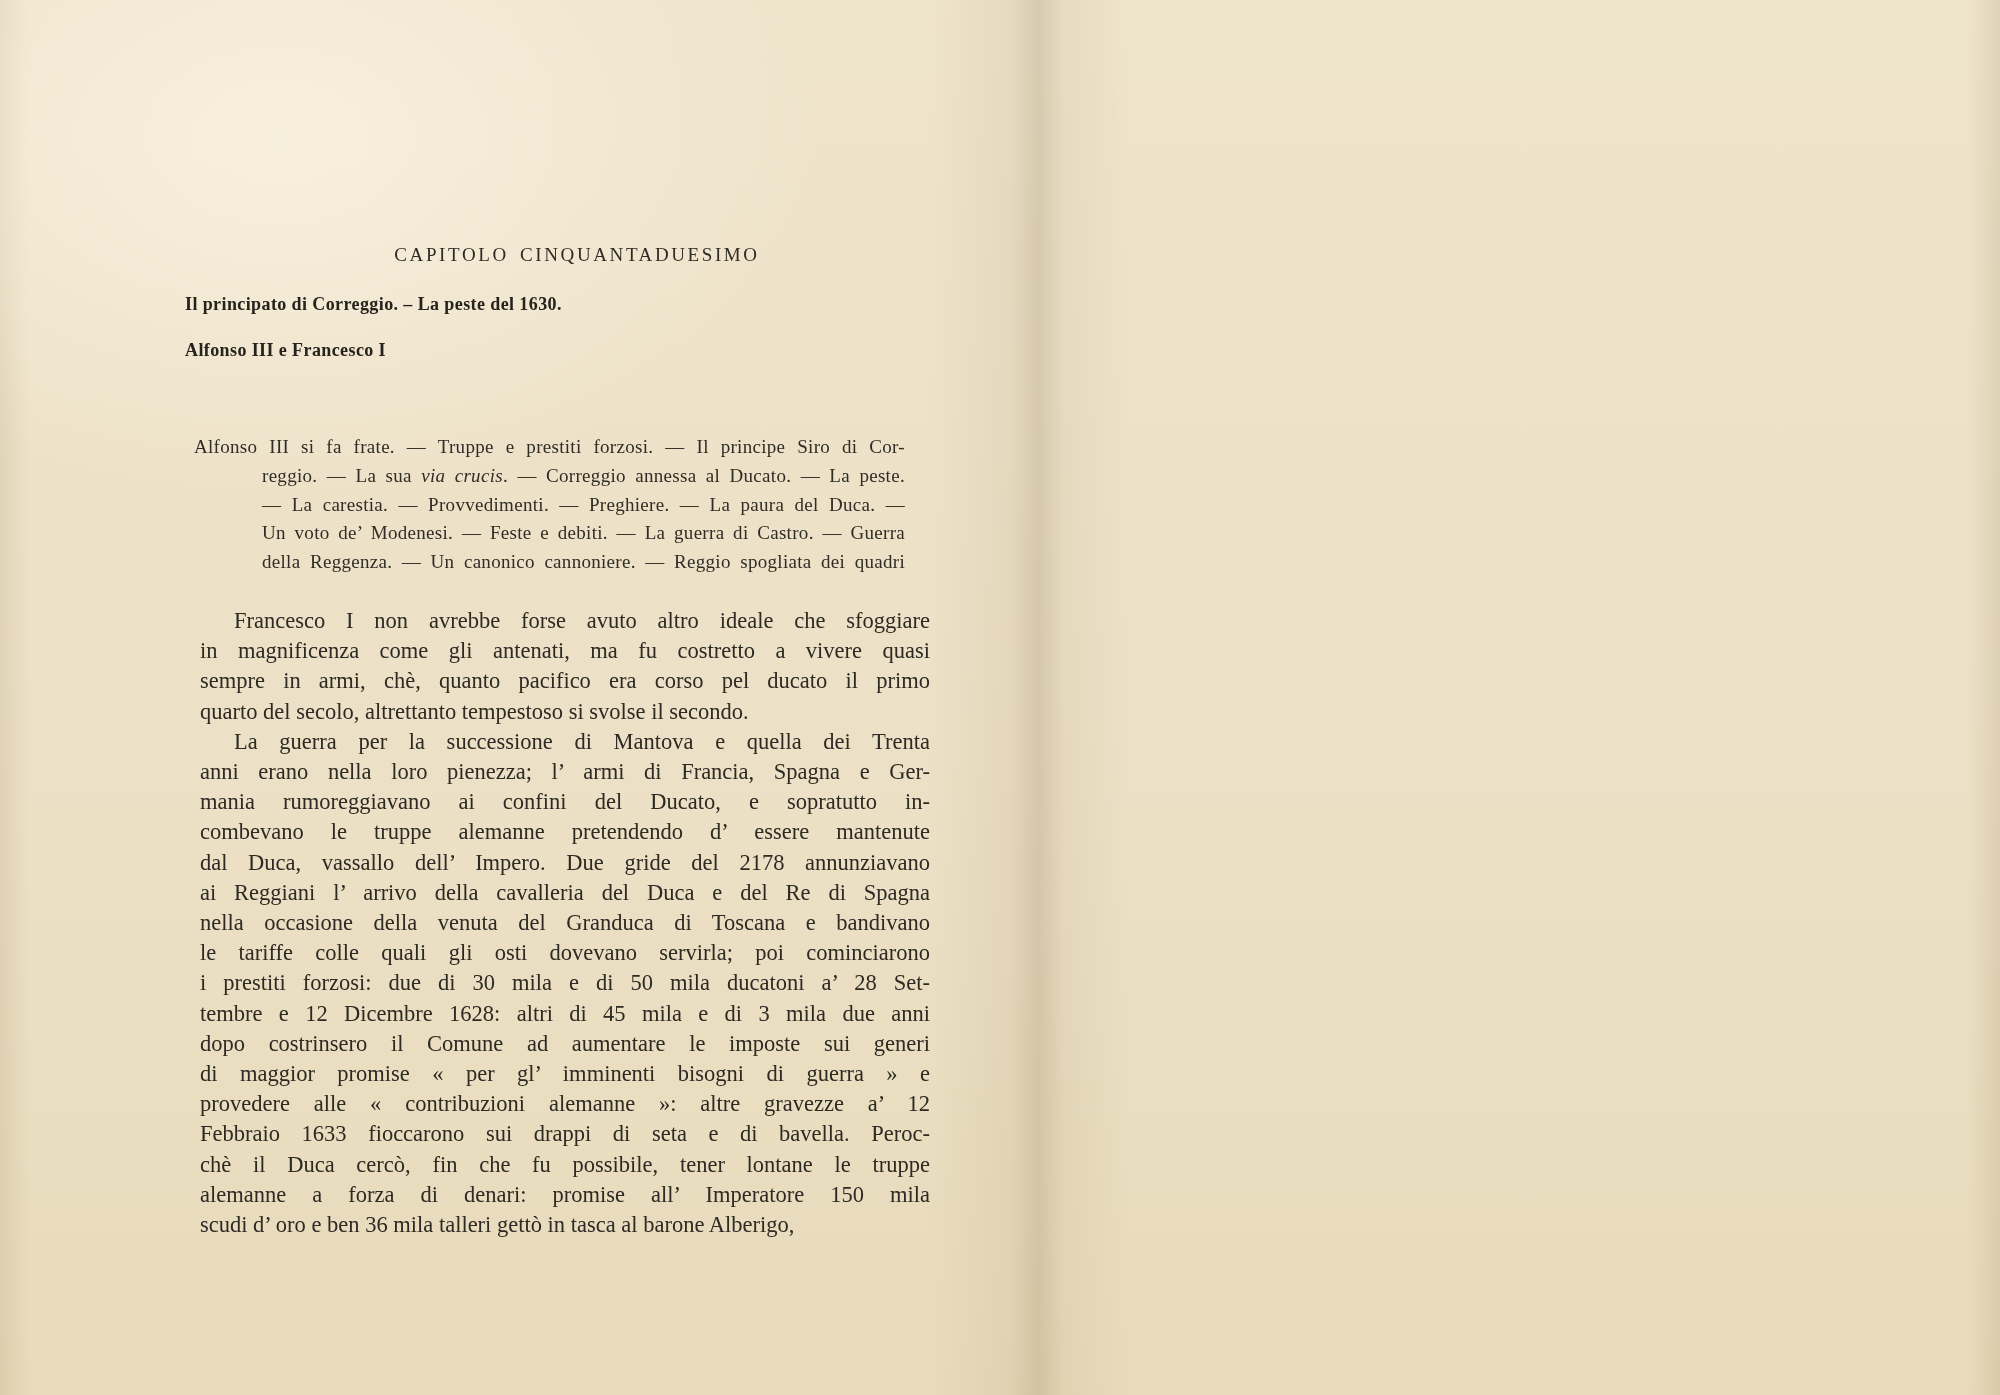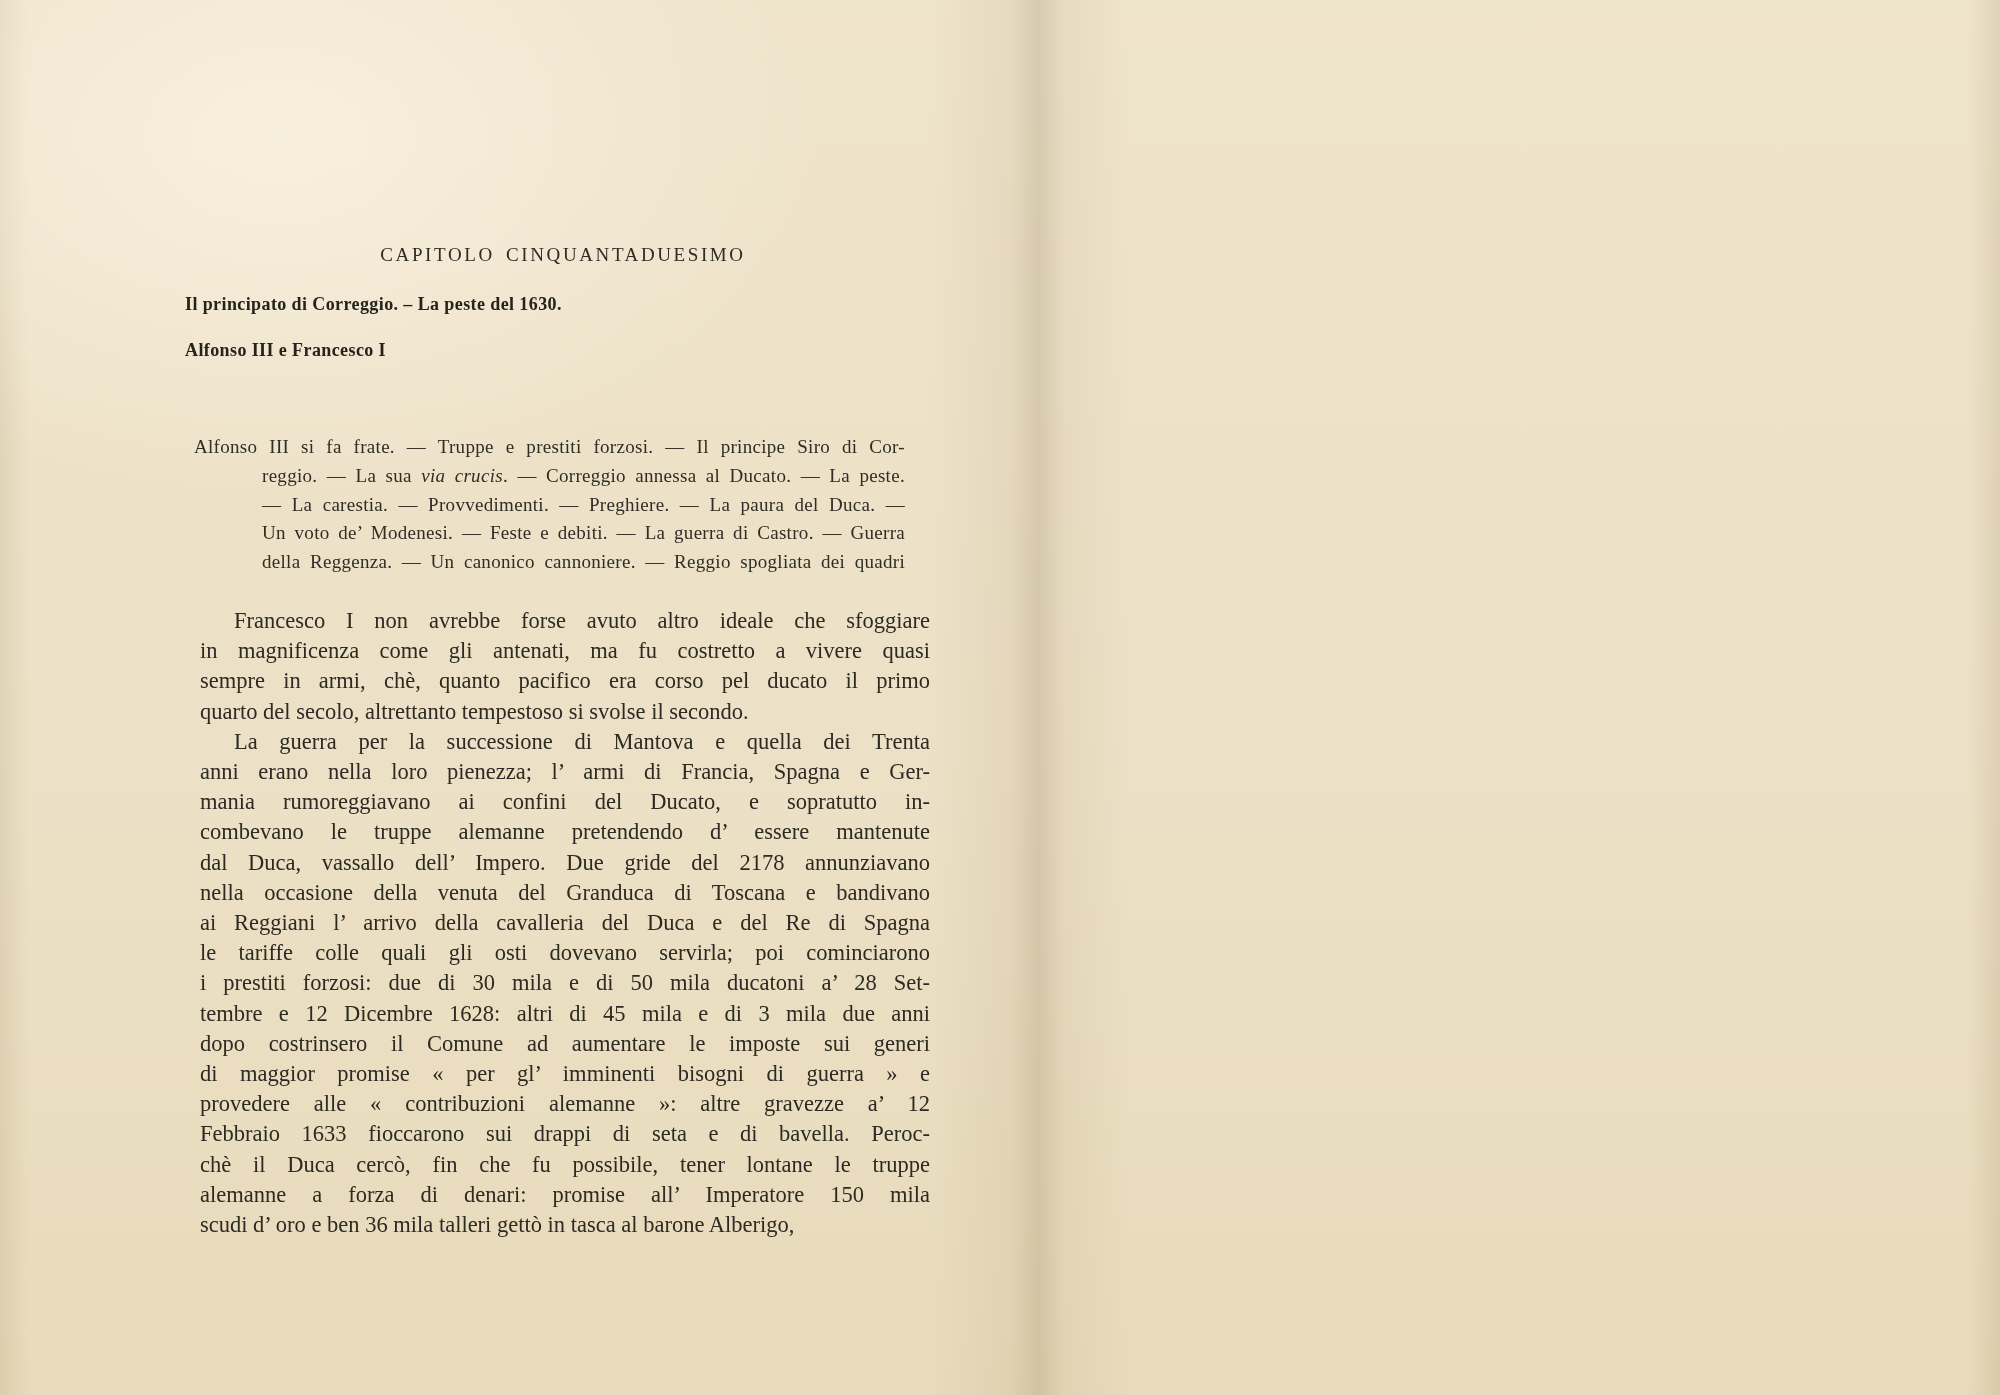--- a/index.html
+++ b/index.html
@@ -12,21 +12,21 @@
       linear-gradient(270deg, rgba(110,85,40,.12) 0%, rgba(110,85,40,0) 1.6%),
       linear-gradient(90deg, rgba(110,82,38,0) 46.5%, rgba(110,82,38,.07) 50.6%, rgba(92,68,28,.16) 51.9%, rgba(110,82,38,.06) 53.2%, rgba(110,82,38,0) 56.5%),
       linear-gradient(180deg, #efe4cc 0%, #ece0c6 55%, #e8dbbb 100%);
   }
   .page{position:absolute;top:0;height:100%;}
   .page.left{left:0;width:1000px;}
   .page.right{left:1000px;width:1000px;}
 
   
   .chapter-heading{
-    position:absolute;left:198px;top:244px;width:730px;text-align:center;
+    position:absolute;left:212px;top:244px;width:730px;text-align:center;
     font-size:19px;letter-spacing:2.6px;word-spacing:4px;color:#2f2c25;
   }
   .chapter-title{
     position:absolute;left:185px;top:281px;width:760px;text-align:left;
     font-weight:bold;font-size:18px;line-height:46px;letter-spacing:.4px;color:#26231d;
   }
   .chapter-summary{
     position:absolute;left:178px;top:433px;width:727px;
     font-size:19px;line-height:28.8px;letter-spacing:.3px;color:#302d26;
   }
@@ -66,22 +66,22 @@
           <div class="line indent">in magnificenza come gli antenati, ma fu costretto a vivere quasi</div>
           <div class="line indent">sempre in armi, chè, quanto pacifico era corso pel ducato il primo</div>
           <div class="line last indent">quarto del secolo, altrettanto tempestoso si svolse il secondo.</div>
         </div>
         <div class="para">
           <div class="line first indent">La guerra per la successione di Mantova e quella dei Trenta</div>
           <div class="line indent">anni erano nella loro pienezza; l’ armi di Francia, Spagna e Ger-</div>
           <div class="line indent">mania rumoreggiavano ai confini del Ducato, e sopratutto in-</div>
           <div class="line indent">combevano le truppe alemanne pretendendo d’ essere mantenute</div>
           <div class="line indent">dal Duca, vassallo dell’ Impero. Due gride del 2178 annunziavano</div>
+          <div class="line indent">ai Reggiani l’ arrivo della cavalleria del Duca e del Re di Spagna</div>
           <div class="line indent">nella occasione della venuta del Granduca di Toscana e bandivano</div>
-          <div class="line indent">ai Reggiani l’ arrivo della cavalleria del Duca e del Re di Spagna</div>
           <div class="line indent">le tariffe colle quali gli osti dovevano servirla; poi cominciarono</div>
           <div class="line indent">i prestiti forzosi: due di 30 mila e di 50 mila ducatoni a’ 28 Set-</div>
           <div class="line indent">tembre e 12 Dicembre 1628: altri di 45 mila e di 3 mila due anni</div>
           <div class="line indent">dopo costrinsero il Comune ad aumentare le imposte sui generi</div>
           <div class="line indent">di maggior promise « per gl’ imminenti bisogni di guerra » e</div>
           <div class="line indent">provedere alle « contribuzioni alemanne »: altre gravezze a’ 12</div>
           <div class="line indent">Febbraio 1633 fioccarono sui drappi di seta e di bavella. Peroc-</div>
           <div class="line indent">chè il Duca cercò, fin che fu possibile, tener lontane le truppe</div>
           <div class="line indent">alemanne a forza di denari: promise all’ Imperatore 150 mila</div>
           <div class="line last indent">scudi d’ oro e ben 36 mila talleri gettò in tasca al barone Alberigo,</div>

